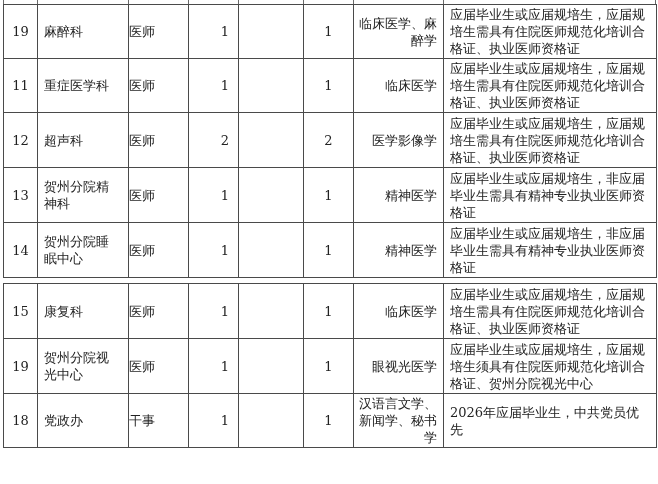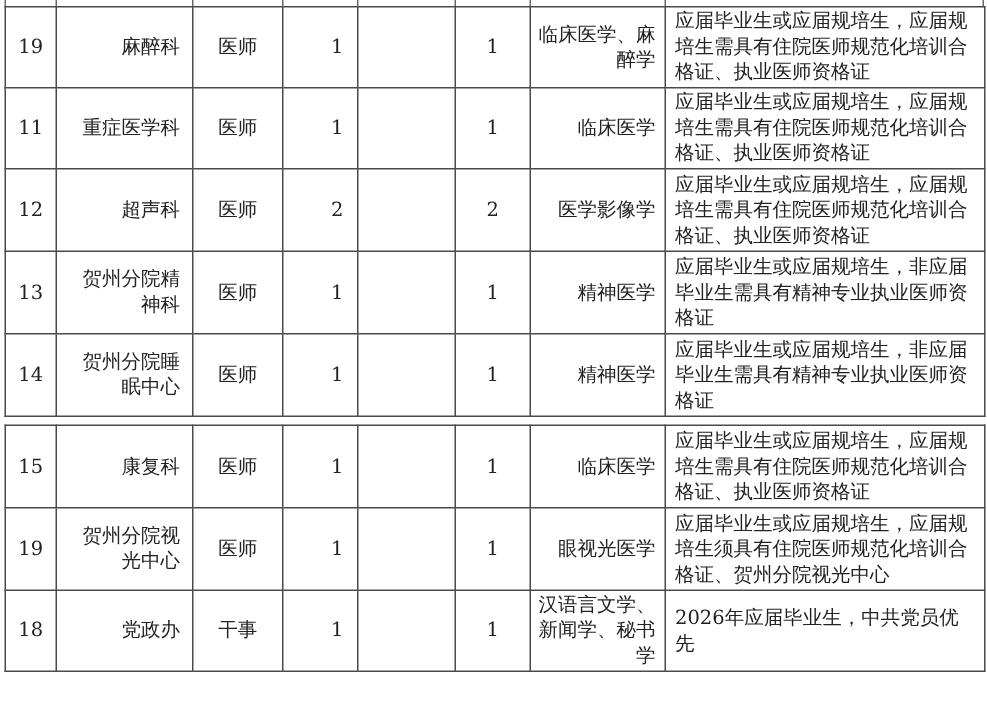--- a/index.html
+++ b/index.html
@@ -6,22 +6,22 @@
   body{width:658px;height:484px;font-family:"DejaVu Serif","Liberation Serif",serif;}
   .sheet{position:relative;width:658px;height:484px;overflow:hidden;}
   
   .stub{position:relative;height:4px;width:653px;margin-left:3px;}
   .stub .gl{position:absolute;top:0;width:1px;height:4px;background:#6a6a6a;}
   table.t{border-collapse:collapse;table-layout:fixed;width:653px;margin-left:3px;background:#fff;}
   table.t2{margin-top:5px;}
   td{border:1px solid #4a4a4a;font-size:13px;line-height:17px;vertical-align:middle;
      color:#222222;padding:1px 0;word-break:break-all;}
   td.c-no{text-align:center;}
-  td.c-dept{text-align:right;padding-left:6px;padding-right:8px;}
-  td.c-post{text-align:center;}
+  td.c-dept{text-align:left;padding-left:6px;padding-right:8px;}
+  td.c-post{text-align:left;}
   td.c-n1{text-align:right;padding-right:9px;}
   td.c-n2{text-align:center;}
   td.c-n3{text-align:center;}
   td.c-major{text-align:right;padding-left:5px;padding-right:6px;}
   td.c-req{text-align:left;padding-left:6px;padding-right:10px;}
   #tbody-upper tr:nth-child(1) td,#tbody-upper tr:nth-child(2) td{height:50px;}
   #tbody-upper tr:nth-child(3) td,#tbody-upper tr:nth-child(4) td,#tbody-upper tr:nth-child(5) td{height:52px;}
   #tbody-lower tr:nth-child(1) td,#tbody-lower tr:nth-child(2) td{height:52px;}
   #tbody-lower tr:nth-child(3) td{height:38px;}
   #tbody-lower tr:nth-child(4) td{height:45px;}

